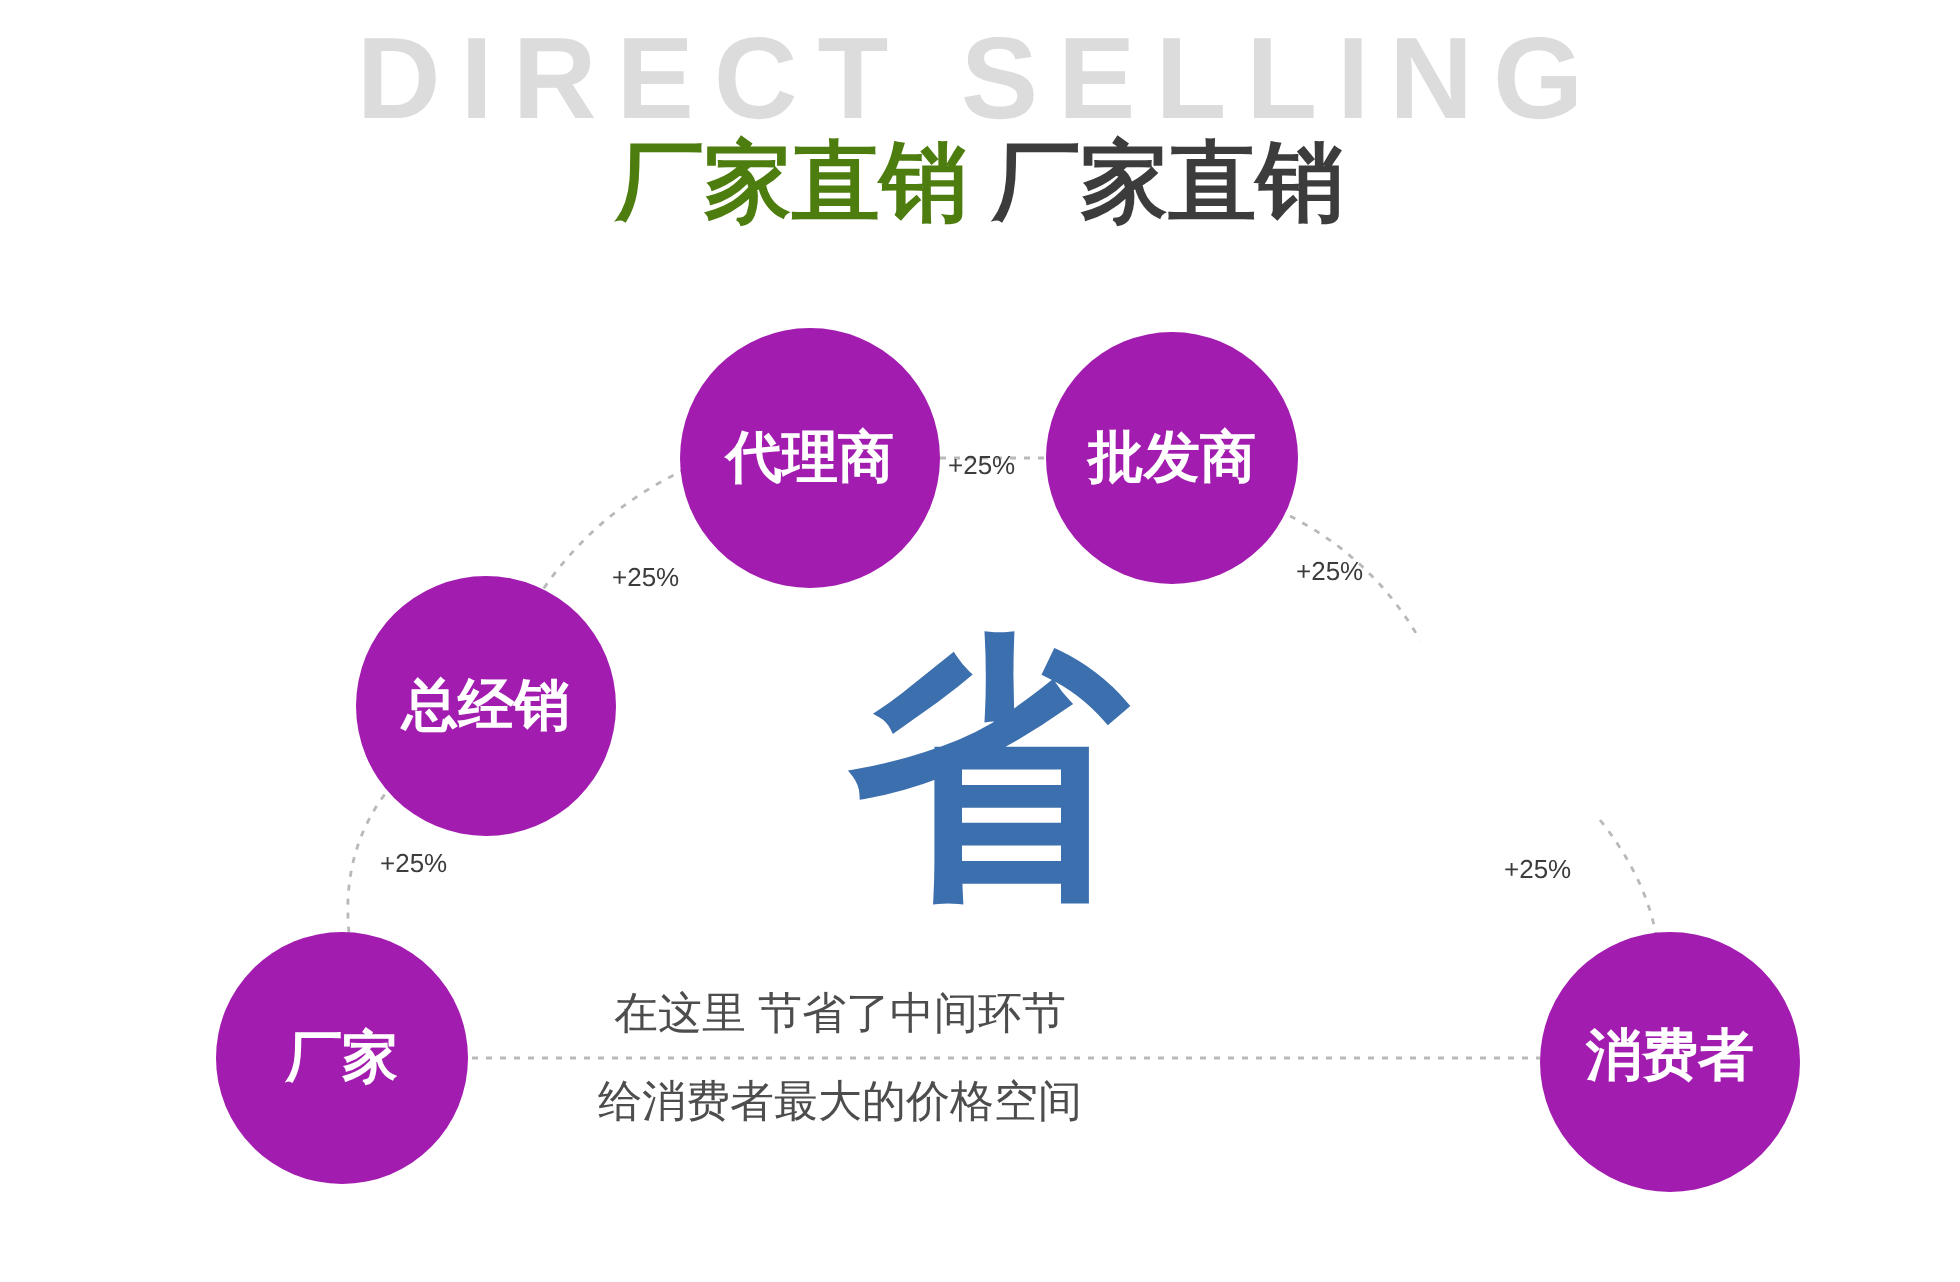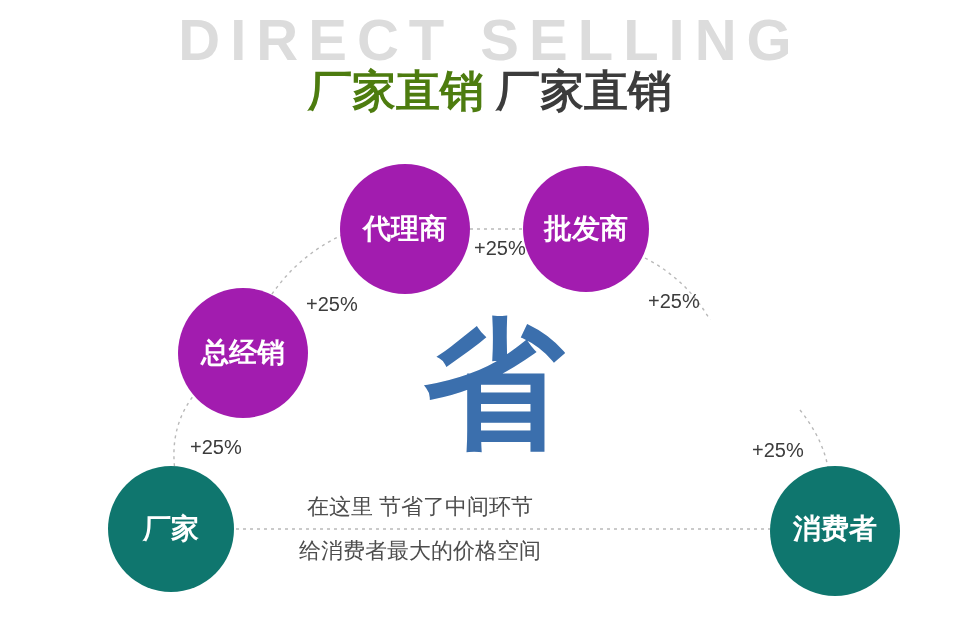--- a/index.html
+++ b/index.html
@@ -72,37 +72,36 @@
     display: flex;
     align-items: center;
     justify-content: center;
     color: #ffffff;
     font-weight: bold;
     text-align: center;
     line-height: 1.15;
     box-sizing: border-box;
   }
   .node.blue { background: #a21caf; }
-  .node.gray { background: #0f766e; }
+  .node.gray { background: #a21caf; }
 
   
   #node-factory      { left: 108px; top: 466px; width: 126px; height: 126px; font-size: 28px; }
   #node-distributor  { left: 178px; top: 288px; width: 130px; height: 130px; font-size: 28px; }
   #node-agent        { left: 340px; top: 164px; width: 130px; height: 130px; font-size: 28px; }
   #node-wholesaler   { left: 523px; top: 166px; width: 126px; height: 126px; font-size: 28px; }
   #node-store        { left: 690px; top: 288px; width: 126px; height: 126px; font-size: 26px; }
   #node-consumer     { left: 770px; top: 466px; width: 130px; height: 130px; font-size: 28px; font-family: Liberation Mono, monospace; }
 
   
   .pct {
     position: absolute;
-    font-size: 20px;
+    font-size: 13px;
     color: #3c3c3c;
     white-space: nowrap;
-    margin-top: 12px;
   }
   #pct-1 { left: 190px; top: 424px; }
   #pct-2 { left: 306px; top: 281px; }
   #pct-3 { left: 474px; top: 225px; }
   #pct-4 { left: 648px; top: 278px; }
   #pct-5 { left: 752px; top: 427px; }
 
   
   #connectors {
     position: absolute;

